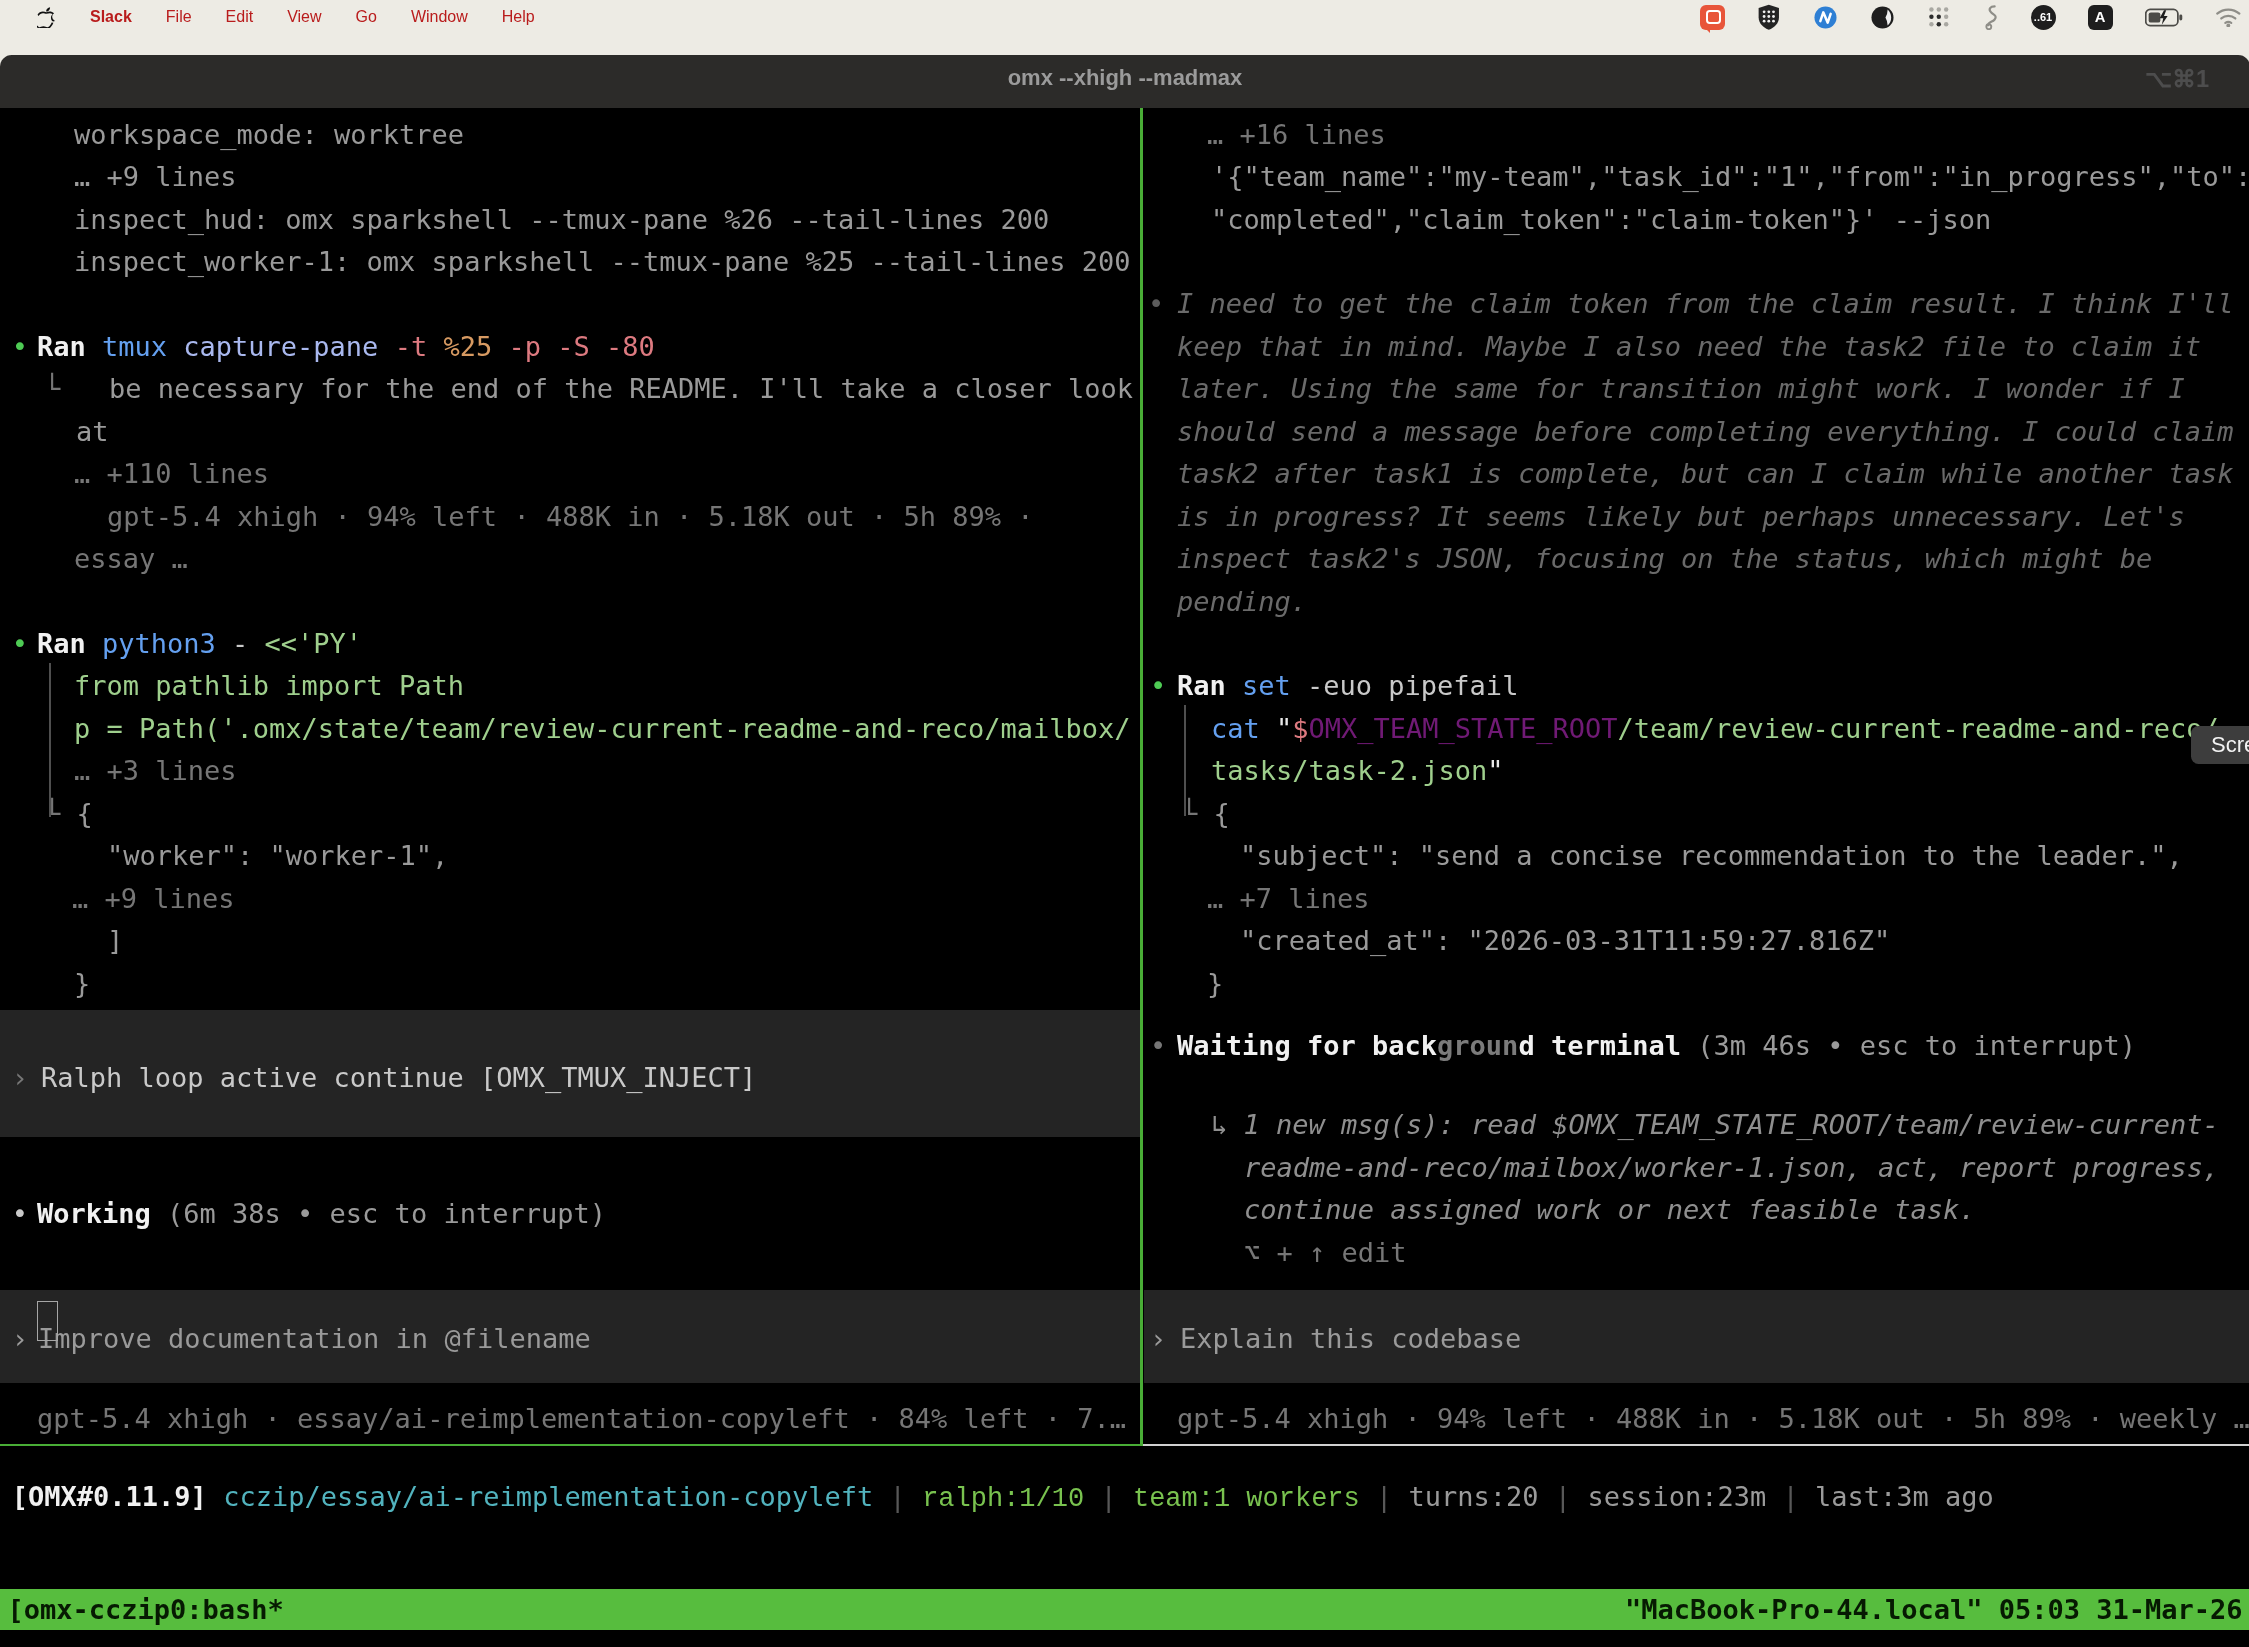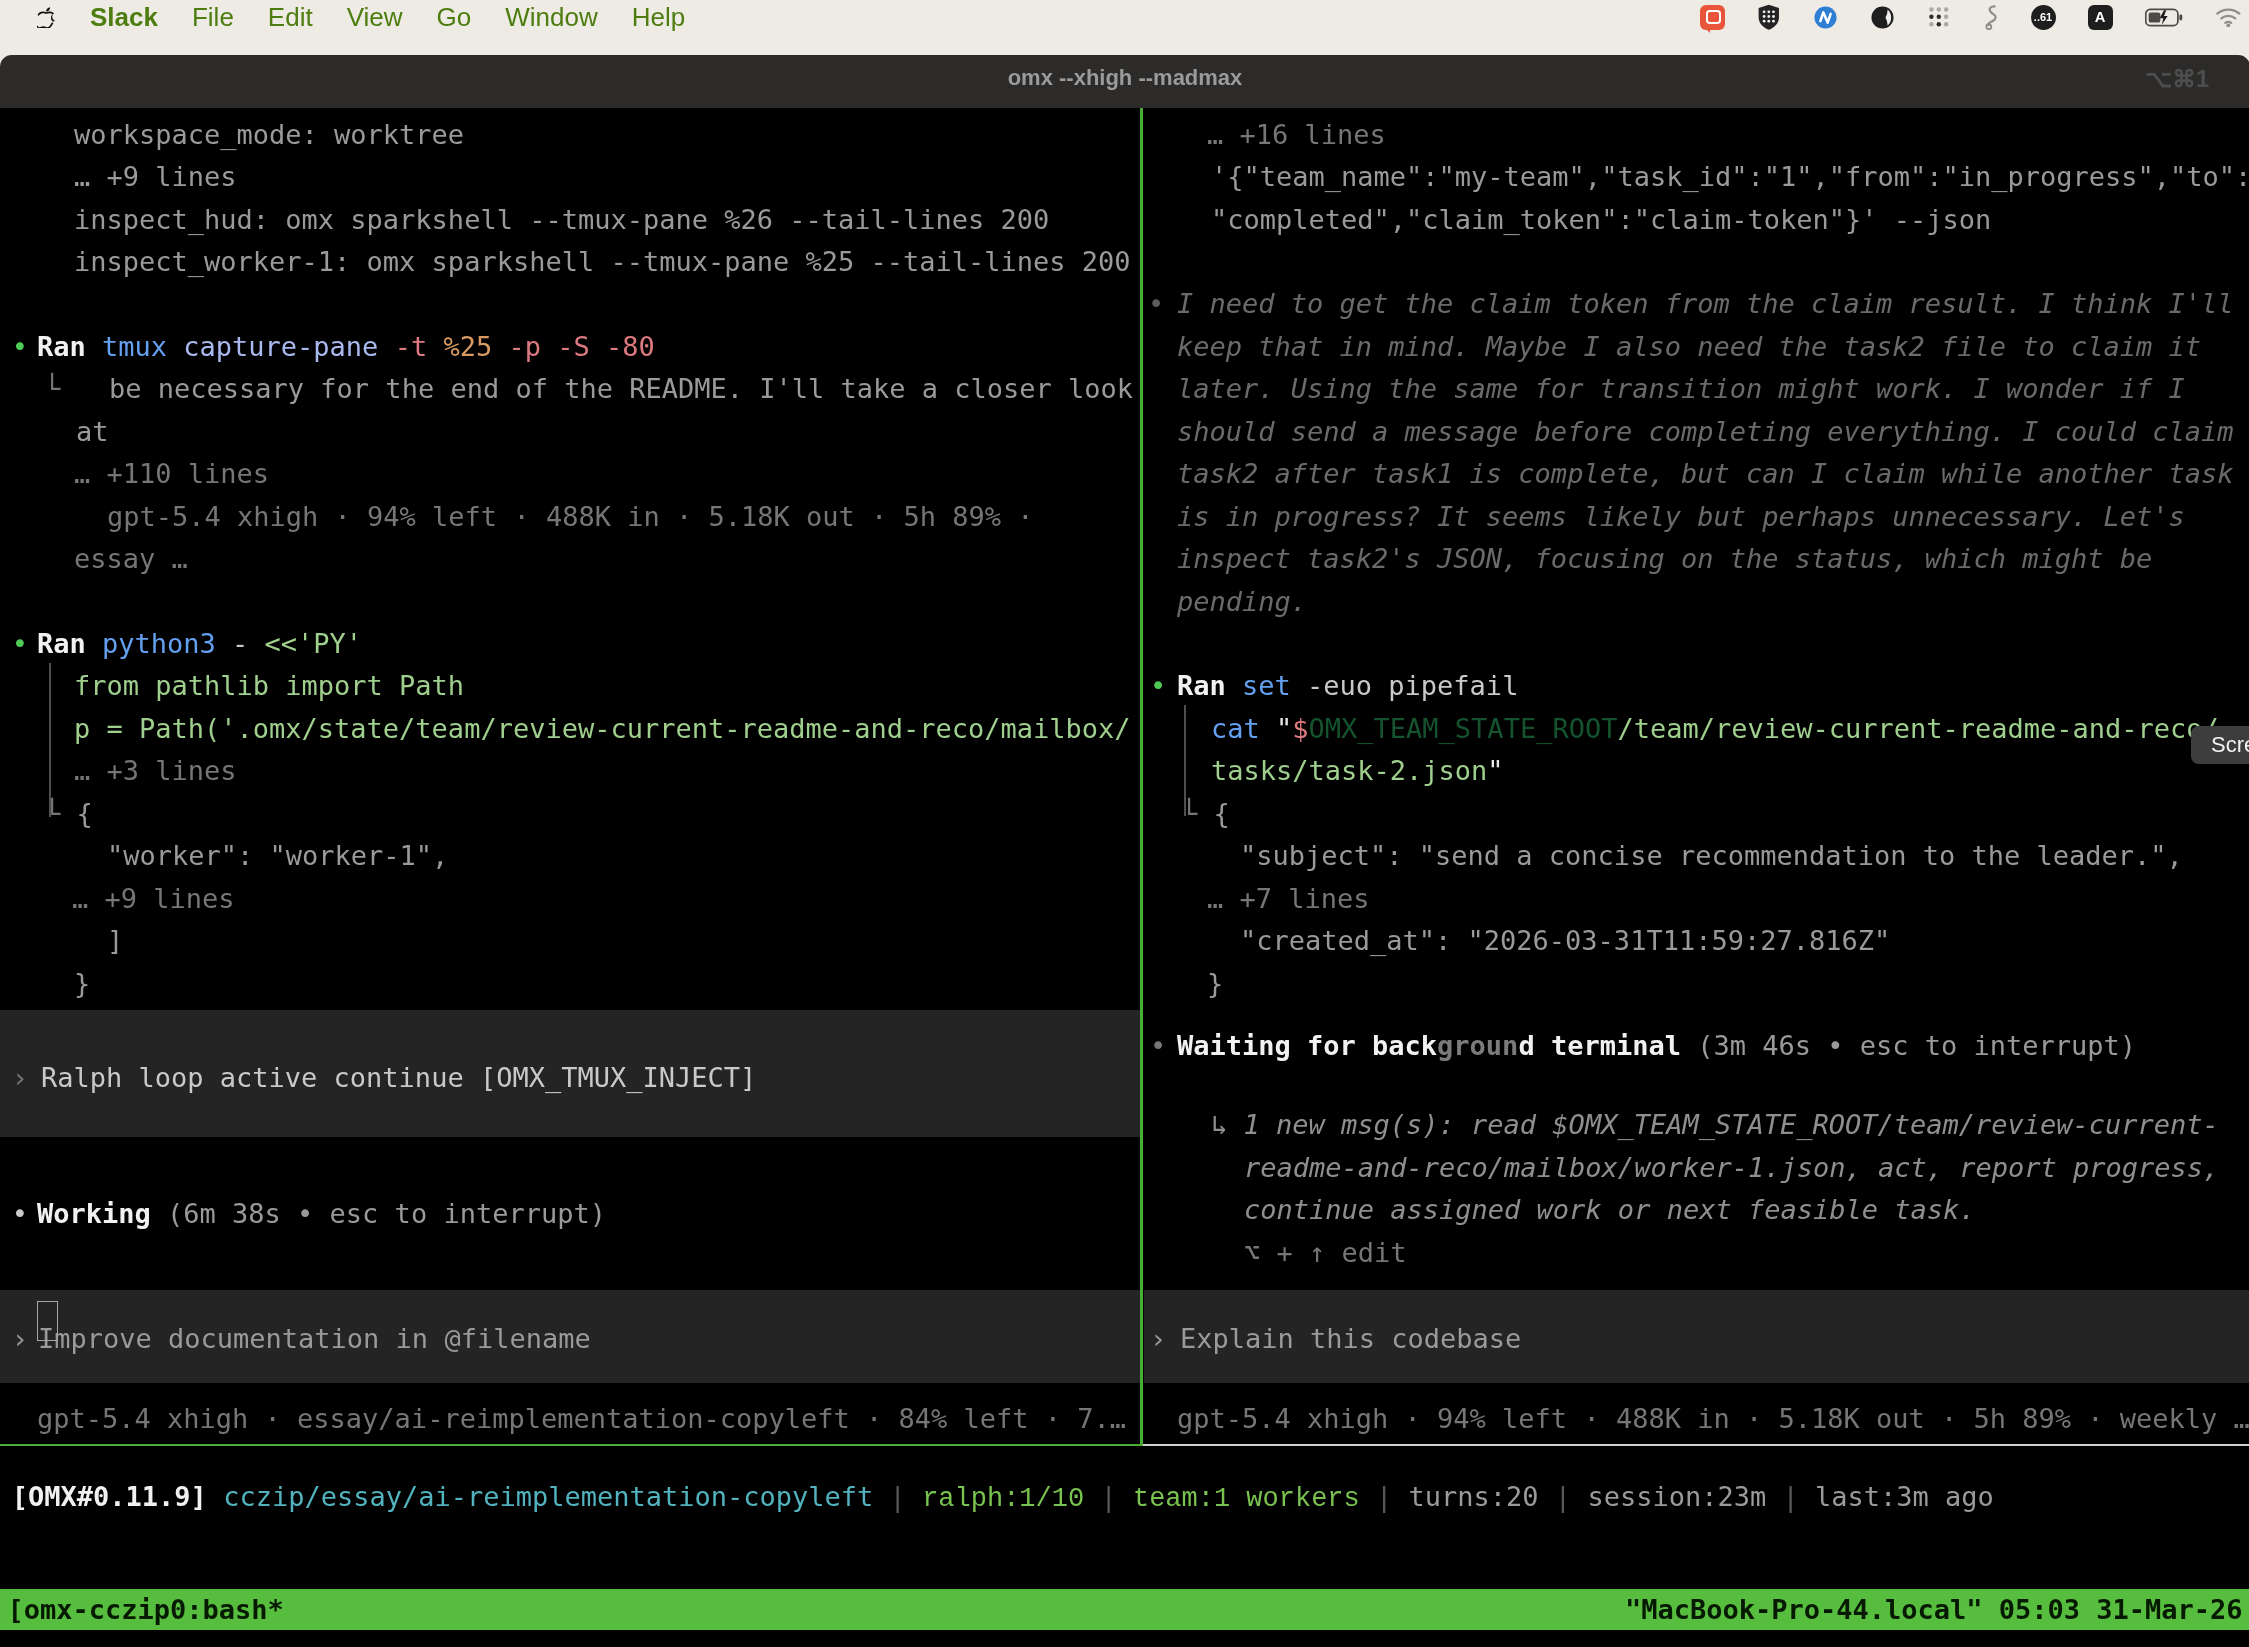--- a/index.html
+++ b/index.html
@@ -3,21 +3,21 @@
 <meta charset="utf-8">
 <style>
   html,body{margin:0;padding:0;}
   body{width:2250px;height:1648px;background:#edebe4;overflow:hidden;position:relative;
        font-family:"Liberation Sans",sans-serif;}
 
   
   #menubar{position:absolute;top:0;left:0;width:2250px;height:34px;background:#edebe4;
            display:flex;align-items:center;}
   #menubar .mleft{display:flex;align-items:center;gap:34px;padding-left:37px;}
-  #menubar .mitem{font-size:26px;color:#4d7c0f;}
+  #menubar .mitem{font-size:16px;color:#b91c1c;}
   #menubar .mitem.app{font-weight:700;}
   #mb-icons{position:absolute;right:8.9px;top:0;height:34px;display:flex;align-items:center;gap:32px;}
   .mbicon{display:flex;align-items:center;justify-content:center;}
 
   
   #titlebar{position:absolute;top:55px;left:0;width:2250px;height:53px;background:#2c2b29;
             border-radius:11.8px 11.8px 0 0;}
   .tlight{position:absolute;top:71px;width:19px;height:19px;border-radius:50%;background:#5d5d5a;}
   #wtitle{position:absolute;top:65px;left:0;width:2250px;text-align:center;font-size:22px;
           color:#9b9b9b;font-weight:600;}
@@ -31,21 +31,21 @@
   #divider{position:absolute;left:1140px;top:108px;width:3px;height:1338px;background:#49ad36;}
   #lborder{position:absolute;left:0;top:1444px;width:1140px;height:2.2px;background:#49ad36;}
   #rborder{position:absolute;left:1143px;top:1444px;width:1107px;height:2.2px;background:#d0d0d0;}
 
   
   .tl{position:absolute;font-family:"DejaVu Sans Mono",monospace;font-size:27px;line-height:35px;
       white-space:pre;color:#9a9a9a;}
   .c-gray{color:#9a9a9a;} .c-dim{color:#767676;} .c-dim2{color:#5c5c5c;}
   .c-light{color:#c9c9c9;} .c-white{color:#e9e9e9;}
   .c-bold{color:#f1f1f1;font-weight:700;} .c-bolddim{color:#7b7b7b;font-weight:700;}
-  .c-bullet{color:#4ecb54;} .c-blue{color:#64a0f0;} .c-lav{color:#a9b8ee;} .c-lav2{color:#14532d;text-align:right;}
+  .c-bullet{color:#4ecb54;} .c-blue{color:#64a0f0;} .c-lav{color:#a9b8ee;} .c-lav2{color:#701a75;text-align:right;}
   .c-pink{color:#dd7a80;} .c-orange{color:#d79a62;} .c-green{color:#9fcf8d;}
   .c-it{color:#6a6a6a;font-style:italic;} .c-itg{color:#8f8f8f;font-style:italic;}
   .c-teal{color:#52b3be;} .c-hudgreen{color:#79c24f;font-family:Liberation Mono, monospace;} .c-pipe{color:#585858;}
 
   #cursor{position:absolute;left:37px;top:1301px;width:18.5px;height:38px;border:1.5px solid #a6a6a6;}
 
   #tooltip{position:absolute;left:2191px;top:726px;width:81px;height:38px;background:#3d3d3d;
            border-radius:7.4px;color:#f2f2f2;font-size:22px;display:flex;align-items:center;
            padding-left:20px;box-sizing:border-box;}
 

